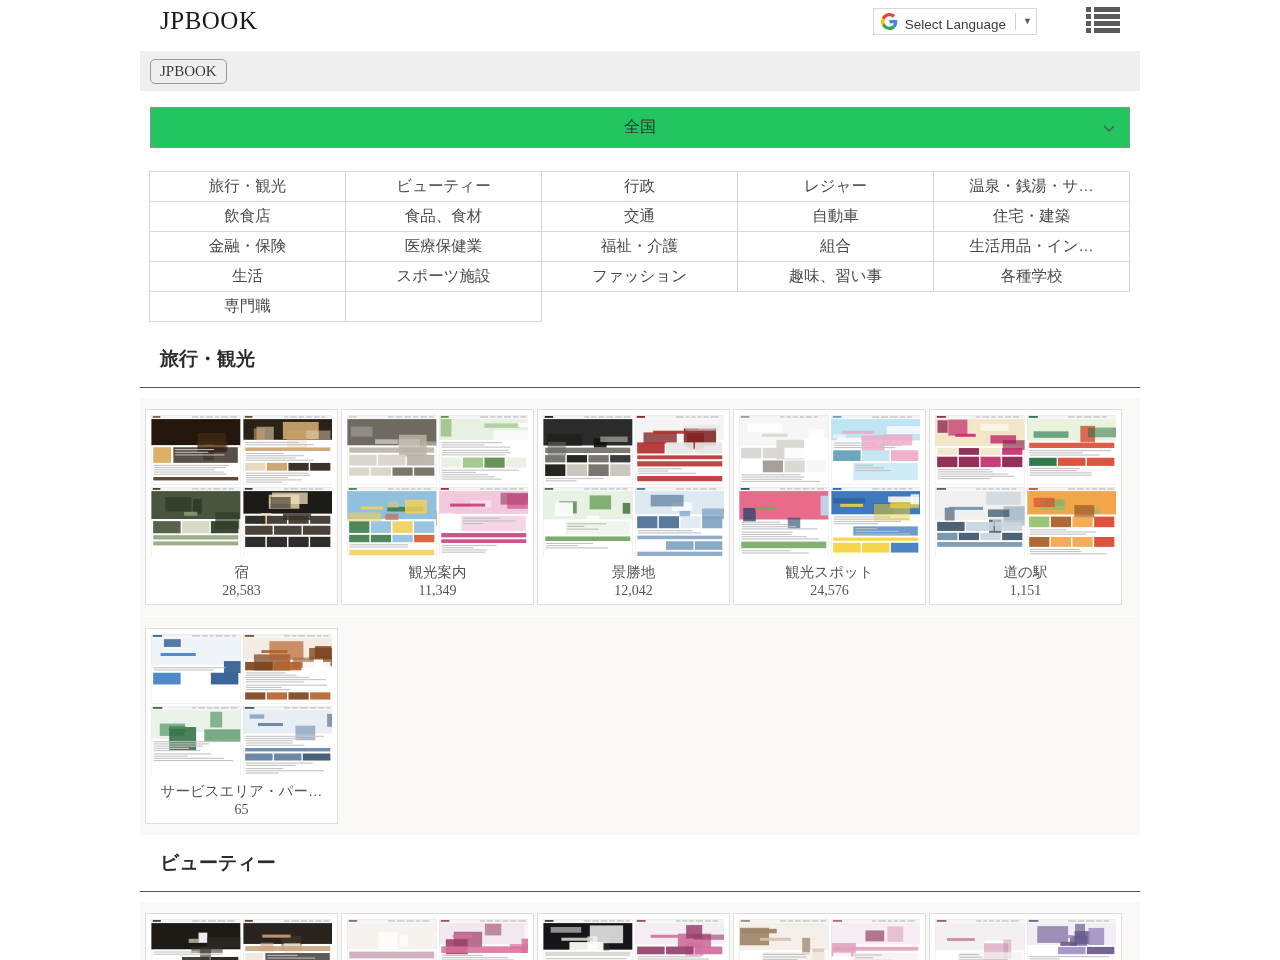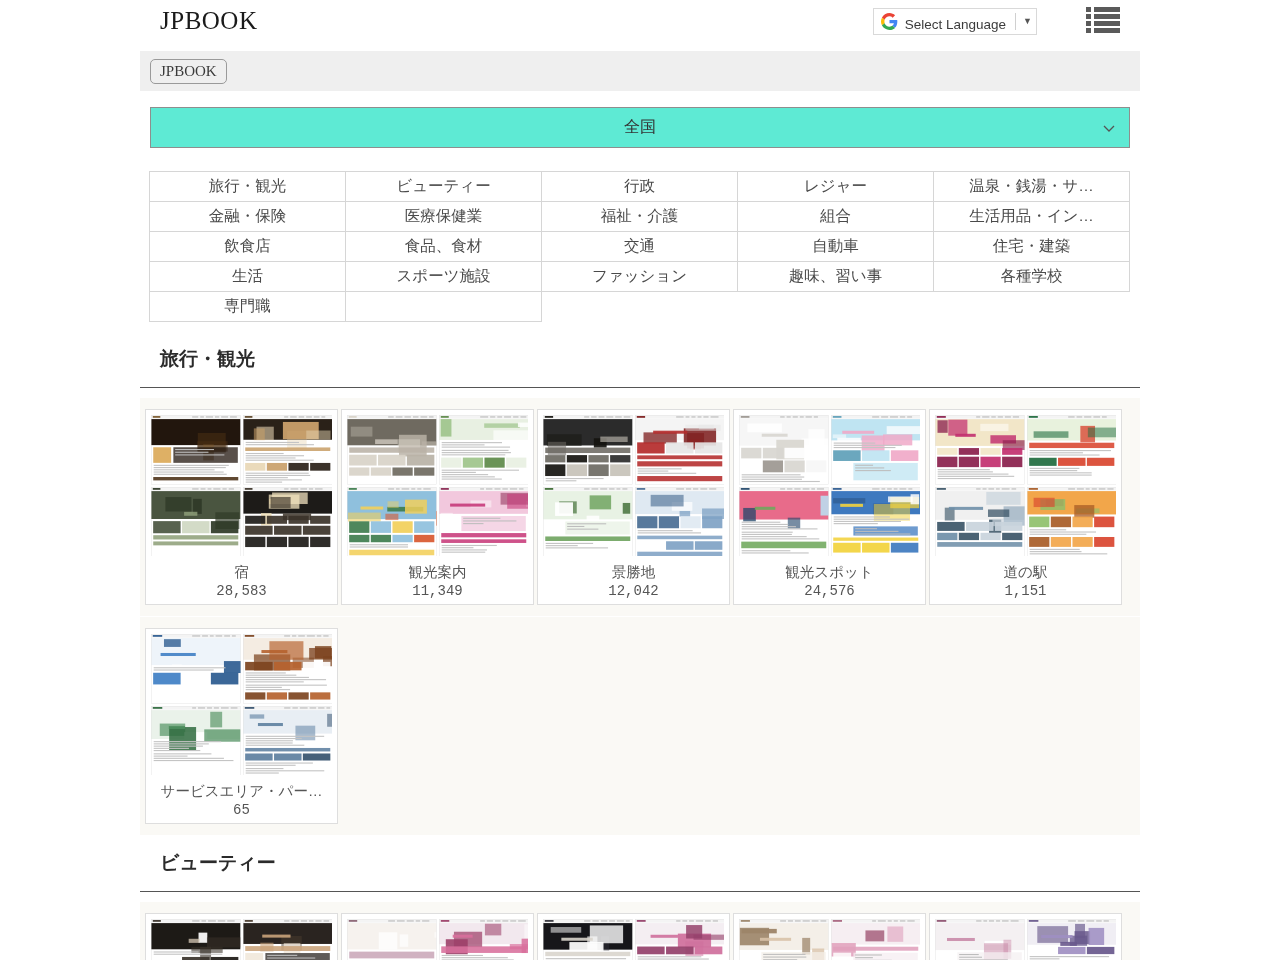--- a/index.html
+++ b/index.html
@@ -91,21 +91,21 @@
     color: #3a3a3a;
     line-height: 16px;
   }
 
   
   .region-select {
     position: absolute;
     left: 150px; top: 107px;
     width: 980px; height: 41px;
     border: 1px solid #8e8e8e;
-    background: #5eead4;
+    background: #22c55e;
     display: flex; align-items: center; justify-content: center;
     font-size: 16px;
     color: #333;
   }
   .region-caret {
     position: absolute;
     right: 12px; top: 50%;
     transform: translateY(-50%);
     width: 16px; height: 16px;
   }
@@ -191,21 +191,21 @@
     text-align: center;
     font-size: 14.5px;
     color: #555;
     white-space: nowrap;
     overflow: hidden;
     text-overflow: ellipsis;
     line-height: 18px;
   }
   .card-count {
     text-align: center;
-    font-family: Liberation Mono, monospace;
+    font-family: Liberation Serif, serif;
     font-size: 14px;
     color: #555;
     line-height: 18px;
     margin-top: 1px;
   }
 </style>
 </head>
 <body>
 
 <div class="page">
@@ -263,32 +263,32 @@
   <table class="cat-table">
     <tbody id="cat-body">
         <tr>
           <td>旅行・観光</td>
           <td>ビューティー</td>
           <td>行政</td>
           <td>レジャー</td>
           <td>温泉・銭湯・サ…</td>
         </tr>
         <tr>
+          <td>飲食店</td>
+          <td>食品、食材</td>
+          <td>交通</td>
+          <td>自動車</td>
+          <td>住宅・建築</td>
+        </tr>
+        <tr>
           <td>金融・保険</td>
           <td>医療保健業</td>
           <td>福祉・介護</td>
           <td>組合</td>
           <td>生活用品・イン…</td>
-        </tr>
-        <tr>
-          <td>飲食店</td>
-          <td>食品、食材</td>
-          <td>交通</td>
-          <td>自動車</td>
-          <td>住宅・建築</td>
         </tr>
         <tr>
           <td>生活</td>
           <td>スポーツ施設</td>
           <td>ファッション</td>
           <td>趣味、習い事</td>
           <td>各種学校</td>
         </tr>
         <tr>
           <td>専門職</td>

